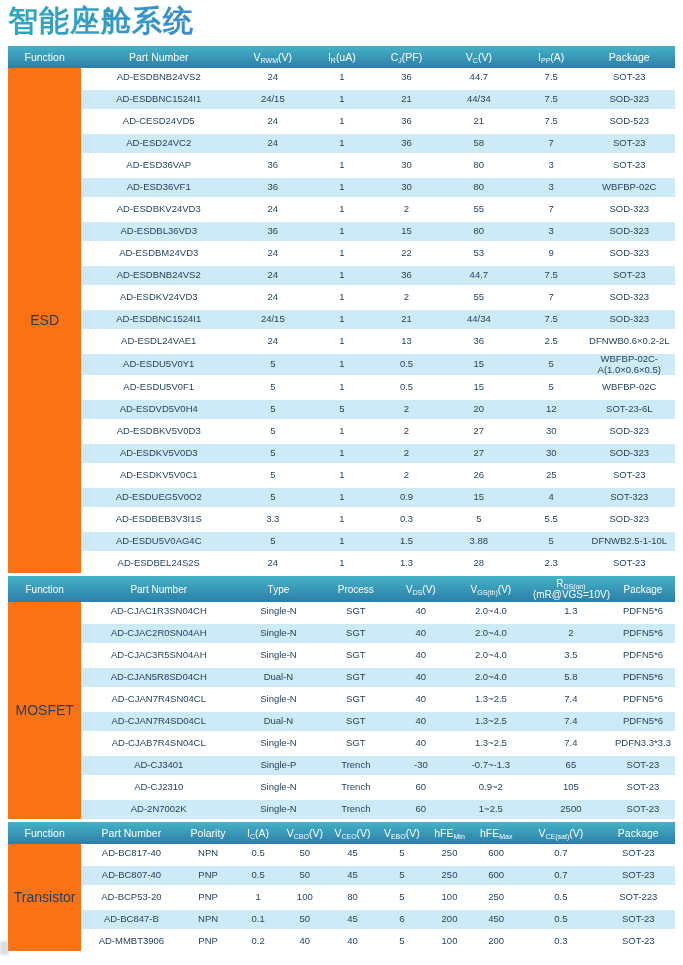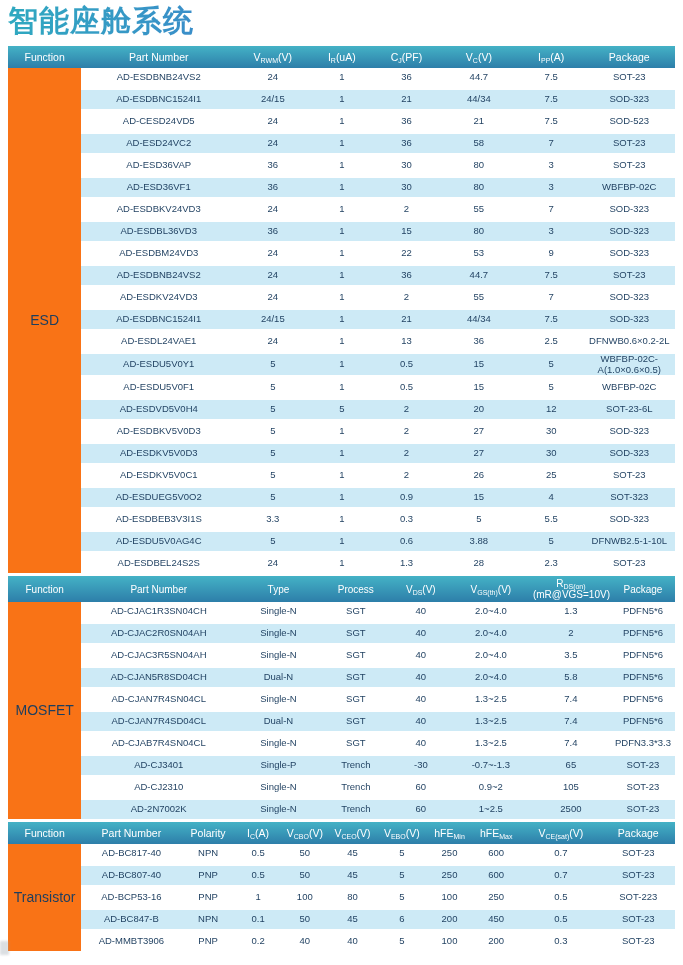--- a/index.html
+++ b/index.html
@@ -278,21 +278,21 @@
           <td>1</td>
           <td>0.3</td>
           <td>5</td>
           <td>5.5</td>
           <td>SOD-323</td>
         </tr>
         <tr class="striped">
           <td>AD-ESDU5V0AG4C</td>
           <td>5</td>
           <td>1</td>
-          <td>0.6</td>
+          <td>1.5</td>
           <td>3.88</td>
           <td>5</td>
           <td>DFNWB2.5-1-10L</td>
         </tr>
         <tr>
           <td>AD-ESDBEL24S2S</td>
           <td>24</td>
           <td>1</td>
           <td>1.3</td>
           <td>28</td>
@@ -467,21 +467,21 @@
           <td>0.5</td>
           <td>50</td>
           <td>45</td>
           <td>5</td>
           <td>250</td>
           <td>600</td>
           <td>0.7</td>
           <td>SOT-23</td>
         </tr>
         <tr>
-          <td>AD-BCP53-16</td>
+          <td>AD-BCP53-20</td>
           <td>PNP</td>
           <td>1</td>
           <td>100</td>
           <td>80</td>
           <td>5</td>
           <td>100</td>
           <td>250</td>
           <td>0.5</td>
           <td>SOT-223</td>
         </tr>

